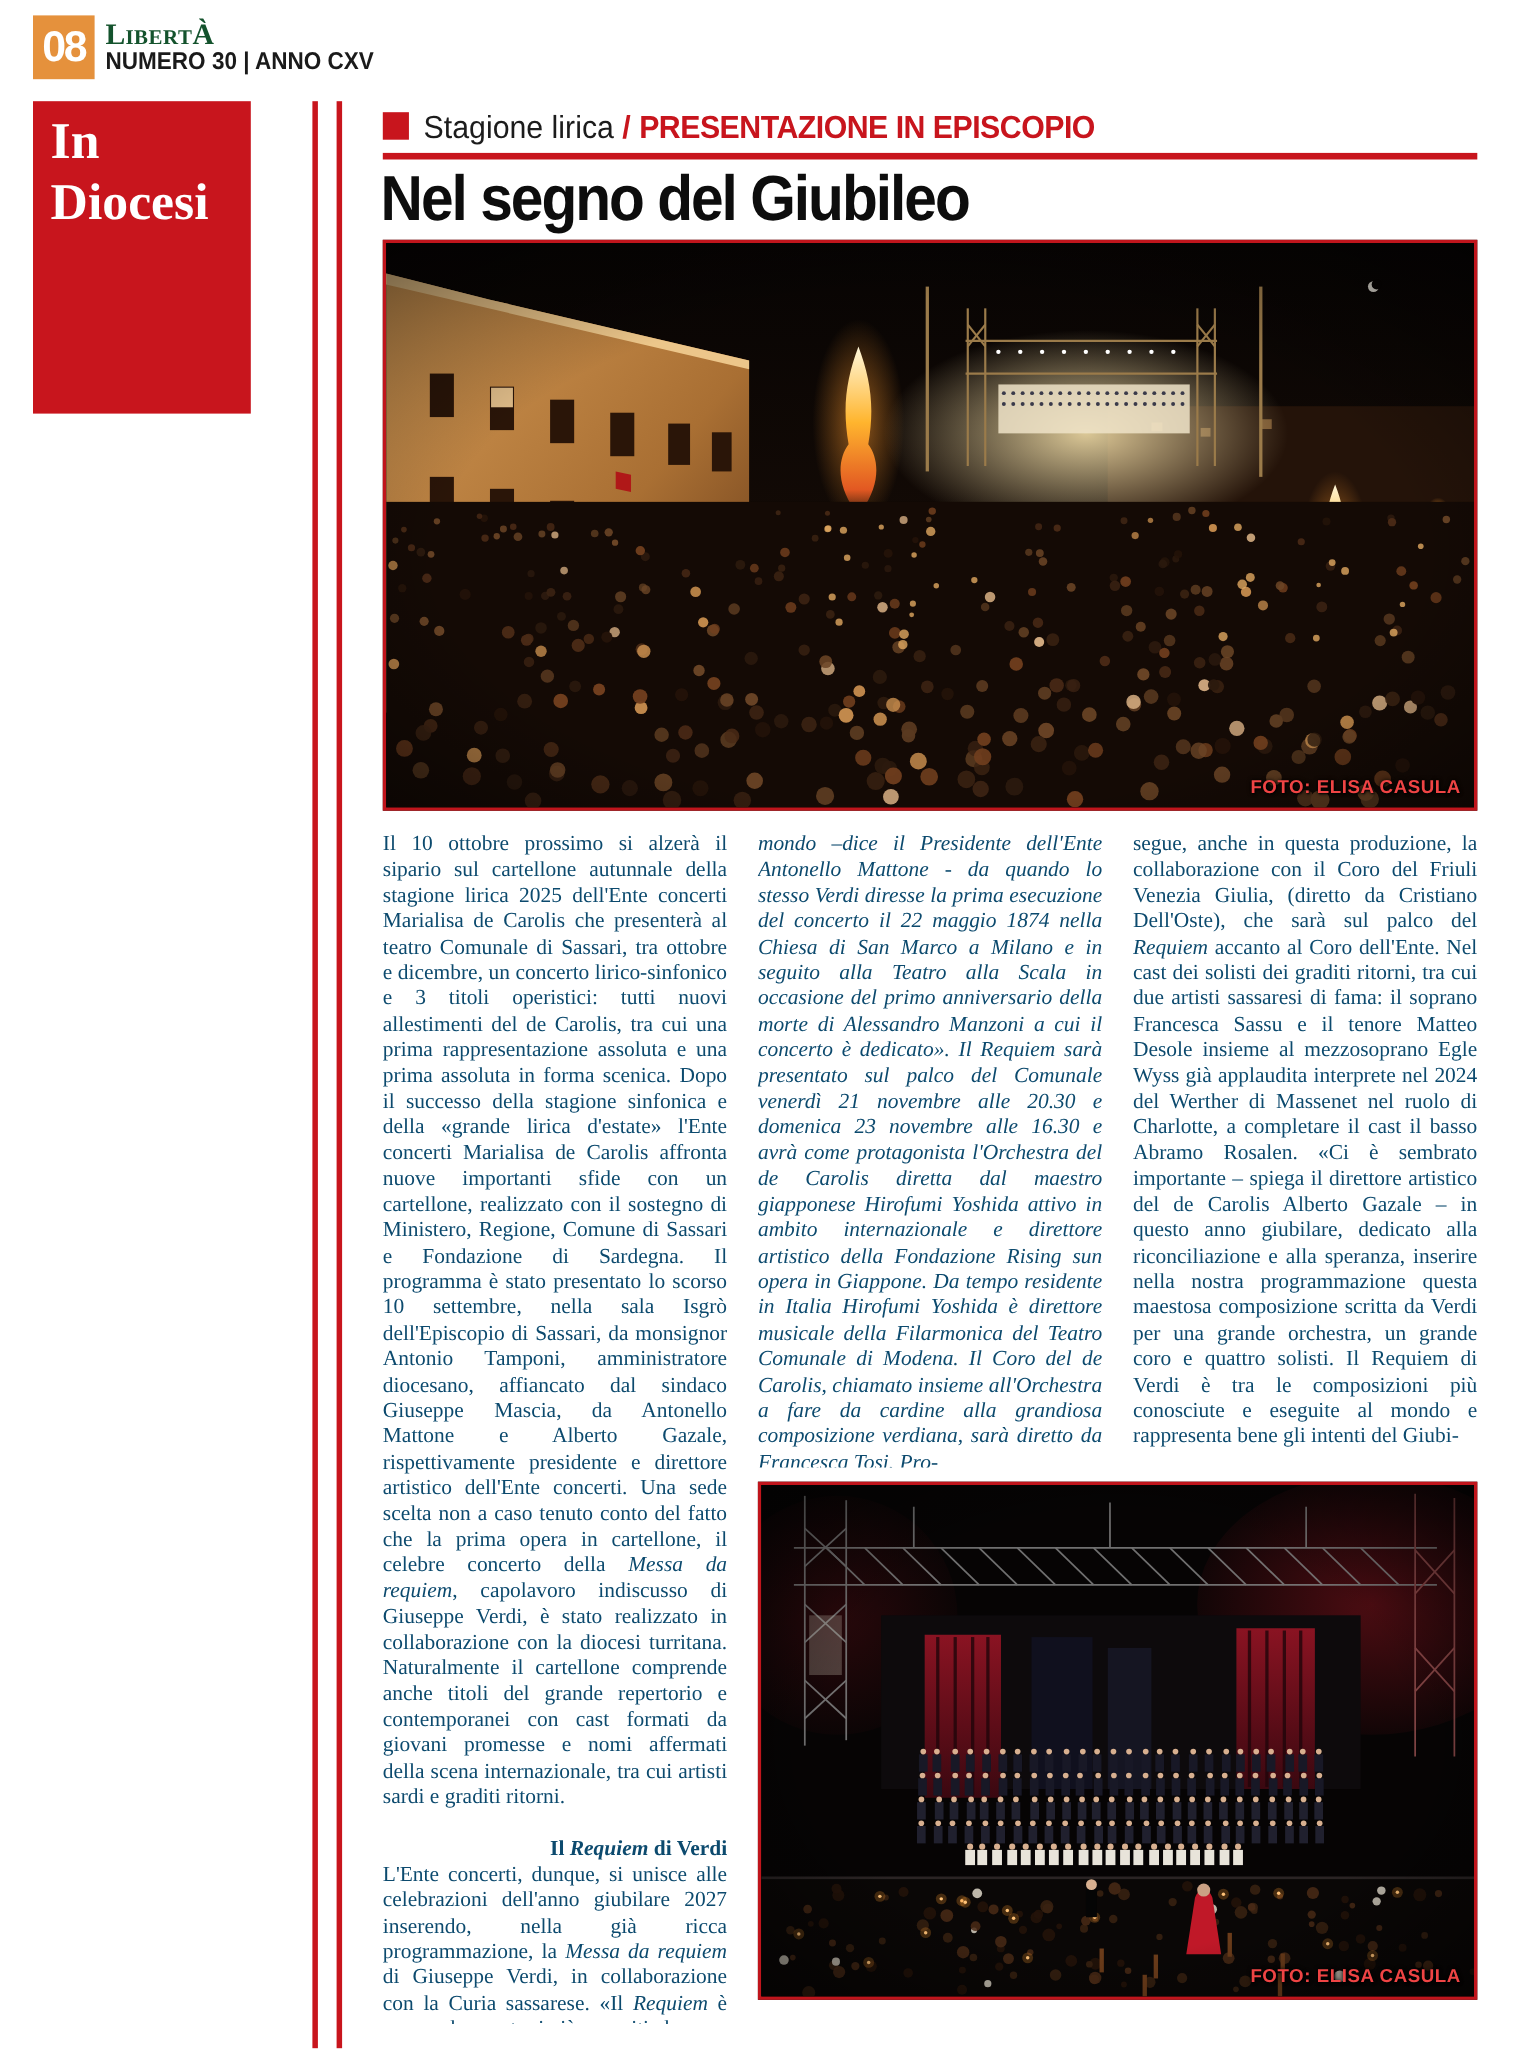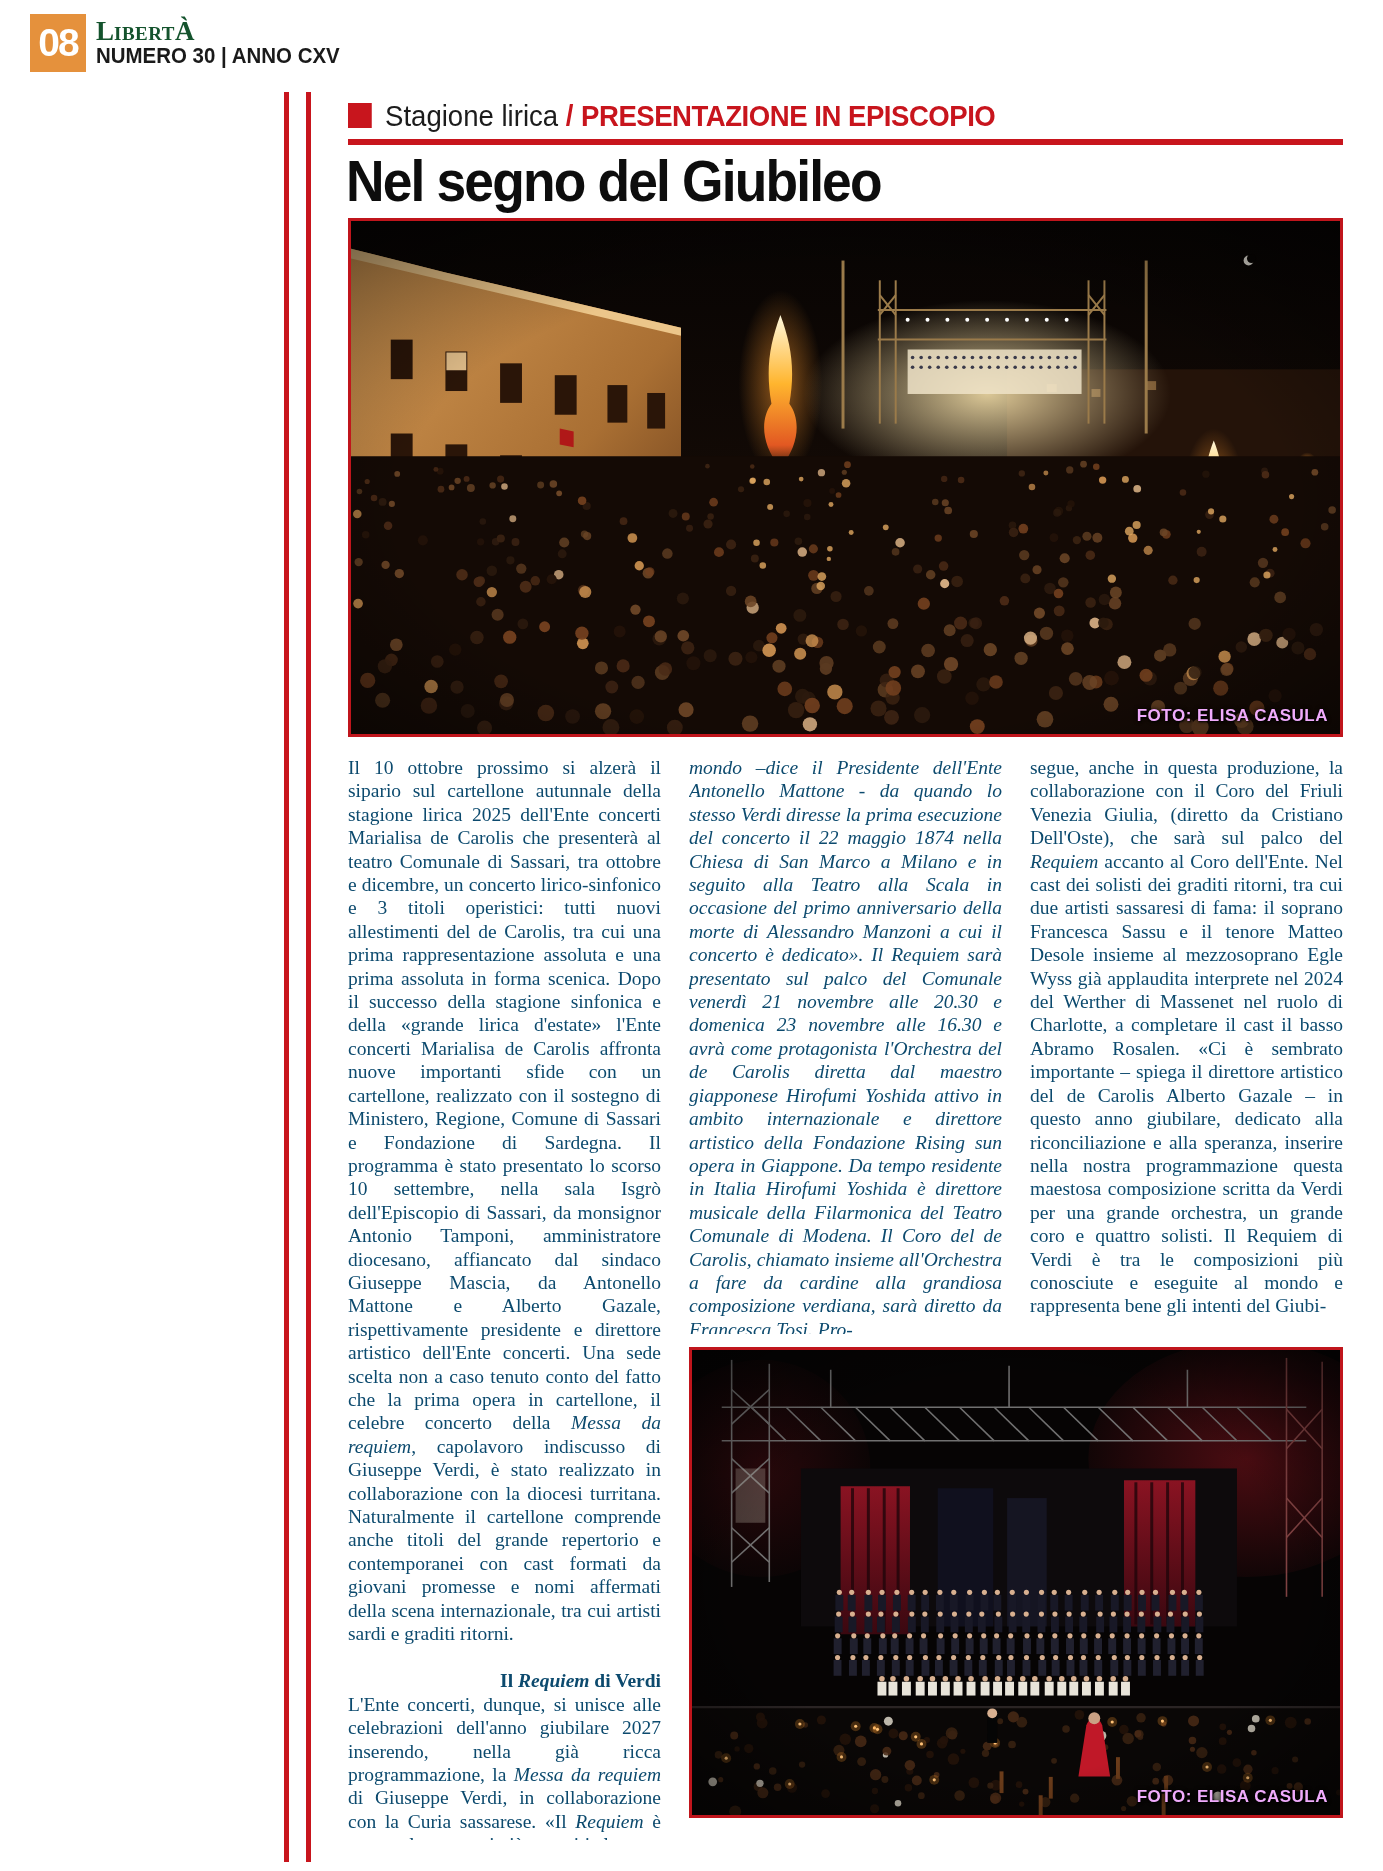--- a/index.html
+++ b/index.html
@@ -35,21 +35,21 @@
   .kicker-rule{left:348px;top:139px;width:995px;height:6px;background:#c8151d;}
   .headline{left:346px;top:147px;color:#0d0d0d;font-family:"Liberation Sans",sans-serif;
             font-weight:bold;font-size:58px;letter-spacing:-2px;transform:scaleX(.92);
             transform-origin:left;white-space:nowrap;}
 
   
   .photo{border:3px solid #c0151c;box-sizing:border-box;background:#0a0605;overflow:hidden;}
   .photo1{left:348px;top:218px;width:995px;height:519px;}
   .photo2{left:689px;top:1347px;width:654px;height:471px;}
   .photo svg{position:absolute;left:0;top:0;width:100%;height:100%;}
-  .photo-caption{position:absolute;right:12px;bottom:8px;color:#f0abfc;
+  .photo-caption{position:absolute;right:12px;bottom:8px;color:#ef4444;
                  font-family:"Liberation Sans",sans-serif;font-weight:bold;font-size:17px;
                  letter-spacing:.5px;text-shadow:0 0 4px #000,1px 1px 2px #000;z-index:3;}
 
   
   .col{color:#0c4a6e;font-size:19.5px;line-height:23.4px;text-align:justify;overflow:hidden;}
   .col1{left:348px;top:756px;width:313px;height:1084px;}
   .col2{left:689px;top:756px;width:313px;height:578px;font-style:italic;}
   .col3{left:1030px;top:756px;width:313px;height:588px;}
   .col p{margin:0;}
   .col p.subhead{margin-top:24px;font-weight:bold;text-align:right;}
@@ -59,20 +59,24 @@
 <body>
 
 <div id="page">
 
   <div class="abs pagenum">08</div>
   <div class="abs logo">
     <span class="lg-big">L</span><span class="lg-small">IBERT</span><span class="lg-big">À</span>
   </div>
   <div class="abs issue">NUMERO 30 | ANNO CXV</div>
 
+  <div class="abs section-box">
+    <div>In</div>
+    <div>Diocesi</div>
+  </div>
   <div class="abs vline vline-a"></div>
   <div class="abs vline vline-b"></div>
 
   <div class="abs kicker">
     <span class="ksq"></span><span class="kplain">Stagione lirica</span><span class="ksep"> / </span><span class="khl">PRESENTAZIONE IN EPISCOPIO</span>
   </div>
   <div class="abs kicker-rule"></div>
   <div class="abs headline">Nel segno del Giubileo</div>
 
   <div class="abs photo photo1">

